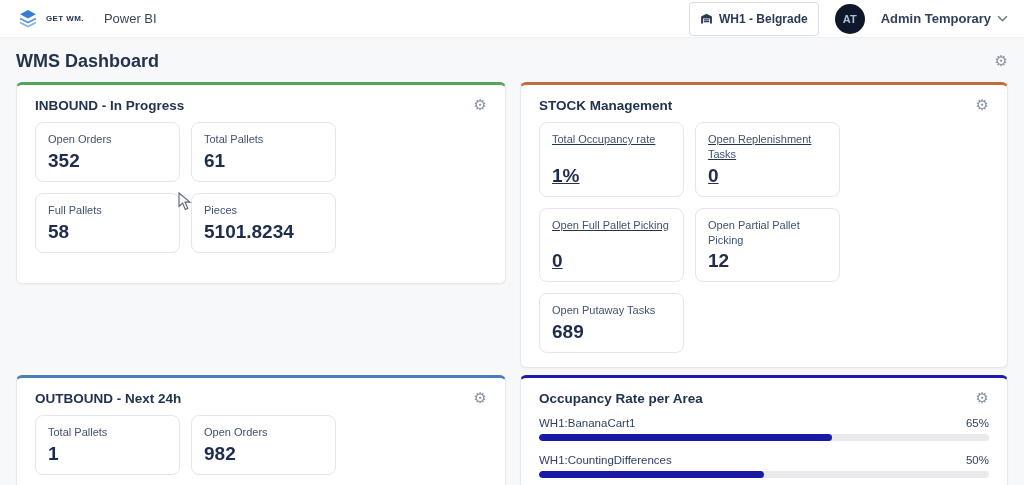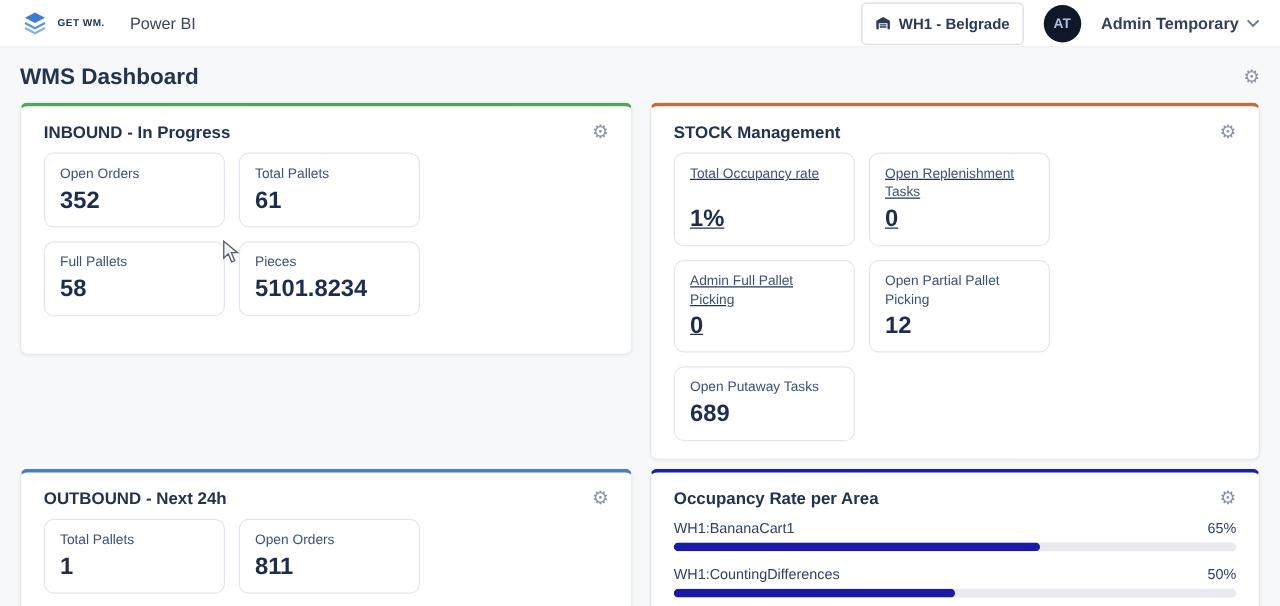--- a/index.html
+++ b/index.html
@@ -143,21 +143,21 @@
       <div class="cards">
           <div class="kpi-card">
             <div class="kpi-label">Total Occupancy rate</div>
             <div class="kpi-value">1%</div>
           </div>
           <div class="kpi-card">
             <div class="kpi-label">Open Replenishment Tasks</div>
             <div class="kpi-value">0</div>
           </div>
           <div class="kpi-card">
-            <div class="kpi-label">Admin Full Pallet Picking</div>
+            <div class="kpi-label">Open Full Pallet Picking</div>
             <div class="kpi-value">0</div>
           </div>
           <div class="kpi-card">
             <div class="kpi-label">Open Partial Pallet Picking</div>
             <div class="kpi-value">12</div>
           </div>
           <div class="kpi-card">
             <div class="kpi-label">Open Putaway Tasks</div>
             <div class="kpi-value">689</div>
           </div>
@@ -169,21 +169,21 @@
         <span class="panel-title">OUTBOUND - Next 24h</span>
         <button class="gear">⚙</button>
       </div>
       <div class="cards">
           <div class="kpi-card">
             <div class="kpi-label">Total Pallets</div>
             <div class="kpi-value">1</div>
           </div>
           <div class="kpi-card">
             <div class="kpi-label">Open Orders</div>
-            <div class="kpi-value">811</div>
+            <div class="kpi-value">982</div>
           </div>
         </div>
     </section>
 
     <section class="panel panel-occupancy" style="border-top-color: rgb(28, 28, 171);">
       <div class="panel-header">
         <span class="panel-title">Occupancy Rate per Area</span>
         <button class="gear">⚙</button>
       </div>
       <div class="occ-rows">

